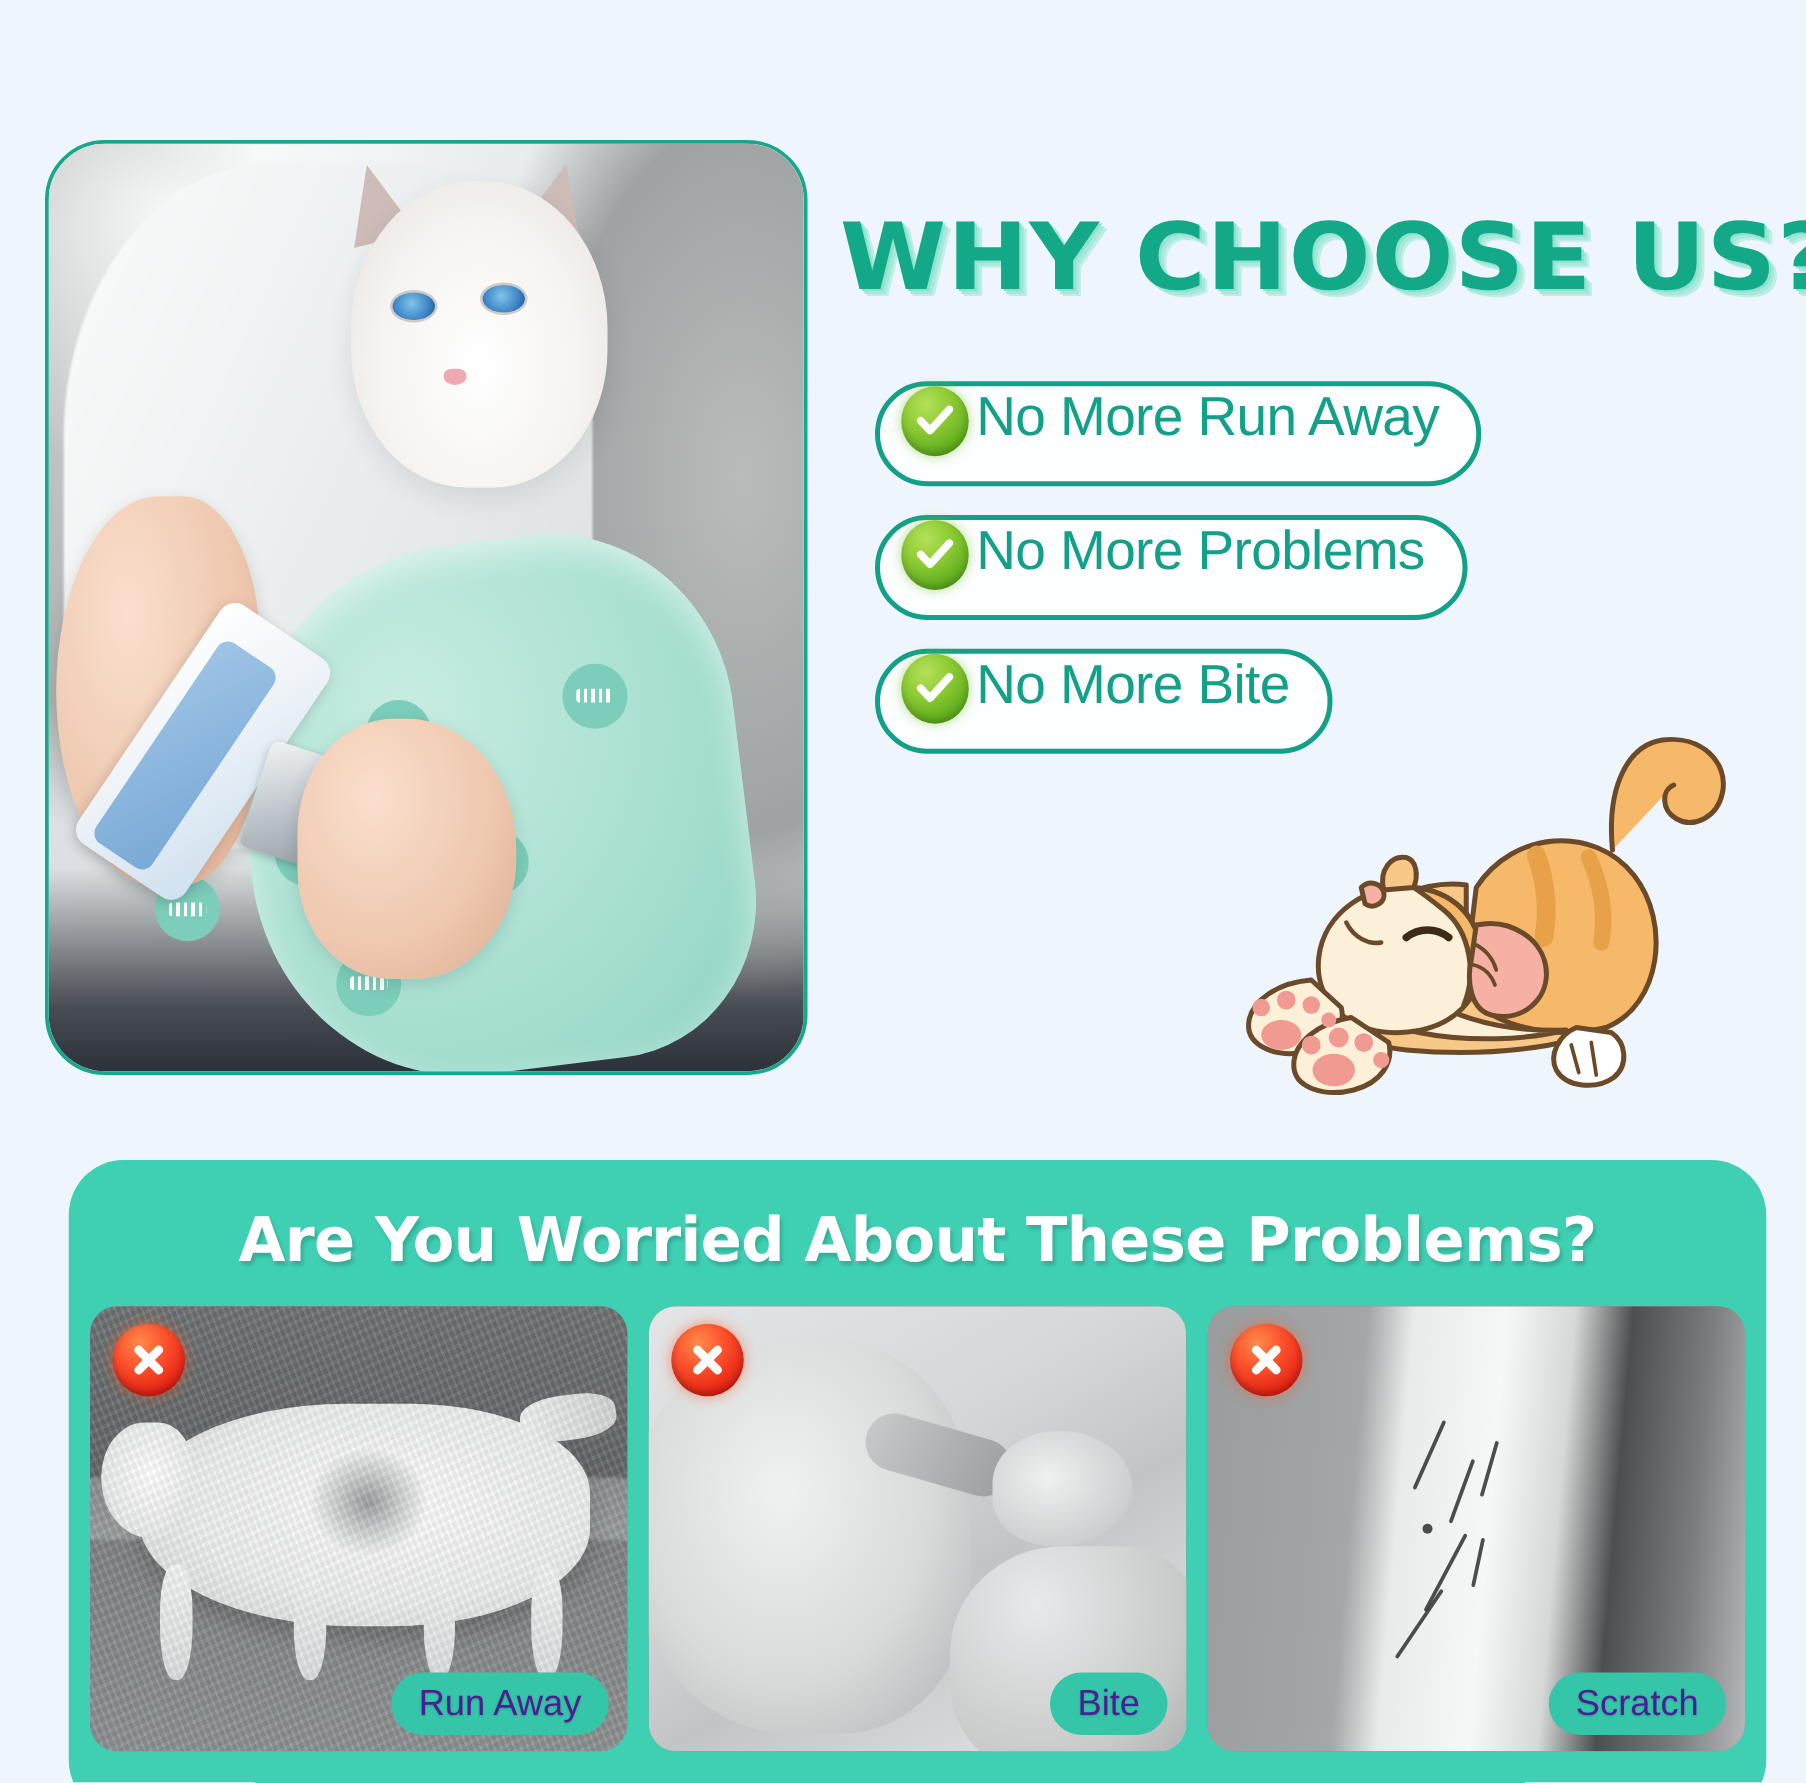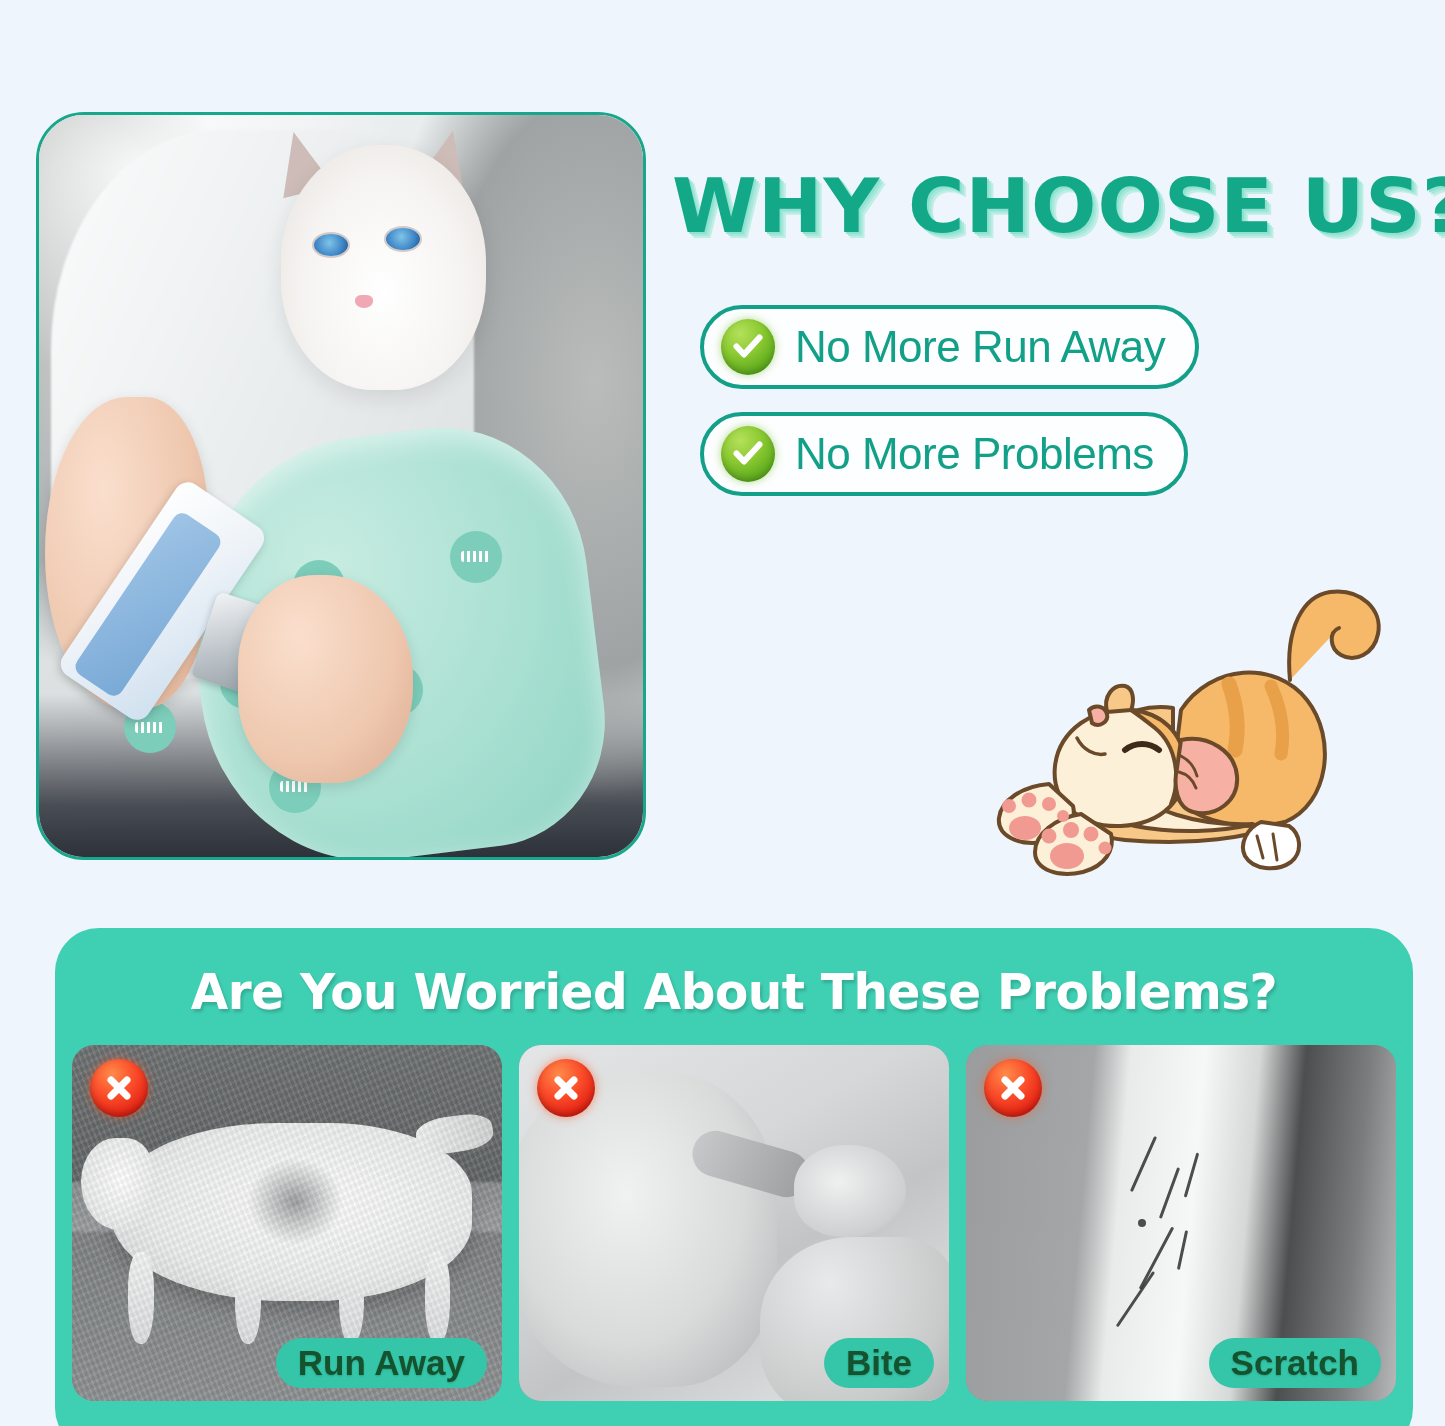--- a/index.html
+++ b/index.html
@@ -215,28 +215,27 @@
     position: absolute;
     left: 700px;
     top: 305px;
     display: flex;
     flex-direction: column;
     gap: 23px;
   }
 
   .pill {
     display: inline-flex;
-    align-items: center;
     align-self: flex-start;
     height: 84px;
     padding: 0 30px 0 17px;
     background: #fdfeff;
     border: 4px solid #12a088;
     border-radius: 46px;
-    gap: 20px;
+    gap: 6px;
   }
 
   .check-badge {
     flex: none;
     width: 54px;
     height: 56px;
     border-radius: 50%;
     background:
       radial-gradient(circle at 36% 26%, #b4e05a 0%, #8dcb33 38%, #5aa81c 78%, #3f8c12 100%);
     box-shadow:
@@ -441,23 +440,23 @@
     height: 50px;
     padding: 0 22px;
     background: #35c5a9;
     border-radius: 25px;
     display: flex;
     align-items: center;
     justify-content: center;
     z-index: 3;
   }
   .caption-pill span {
-    font-size: 35px;
-    font-weight: 700;
-    color: #14532d;
+    font-size: 29px;
+    font-weight: 400;
+    color: #4c1d95;
     font-family: "Liberation Sans", sans-serif;
     white-space: nowrap;
     text-shadow: 0 1px 2px rgba(0,0,0,.18);
   }
 </style>
 </head>
 <body>
 
 <div id="stage">
 
@@ -505,20 +504,28 @@
 
     <div class="pill">
       <span class="check-badge">
         <svg width="30" height="26" viewBox="0 0 30 26" aria-hidden="true">
           <path d="M3.5 12.5 L11 20.5 L26.5 3.5" fill="none" stroke="#ffffff" stroke-width="6" stroke-linecap="round" stroke-linejoin="round"></path>
         </svg>
       </span>
       <span class="pill-label">No More Problems</span>
     </div>
 
+    <div class="pill">
+      <span class="check-badge">
+        <svg width="30" height="26" viewBox="0 0 30 26" aria-hidden="true">
+          <path d="M3.5 12.5 L11 20.5 L26.5 3.5" fill="none" stroke="#ffffff" stroke-width="6" stroke-linecap="round" stroke-linejoin="round"></path>
+        </svg>
+      </span>
+      <span class="pill-label">No More Bite</span>
+    </div>
 
   </div>
 
   <div class="cartoon-cat">
     <svg viewBox="0 0 420 330" aria-hidden="true">
       <g stroke="#6b4a2a" stroke-width="4" stroke-linejoin="round" stroke-linecap="round">
 
         <path d="M305 120 C300 68 318 36 345 32 C376 28 398 50 393 74 C389 94 370 103 356 95 C344 88 344 72 354 68" fill="#f5b969"></path>
 
         <path d="M196 150 C226 104 290 100 322 140 C352 178 344 244 300 262 C258 279 206 266 186 232 Z" fill="#f5b969"></path>

